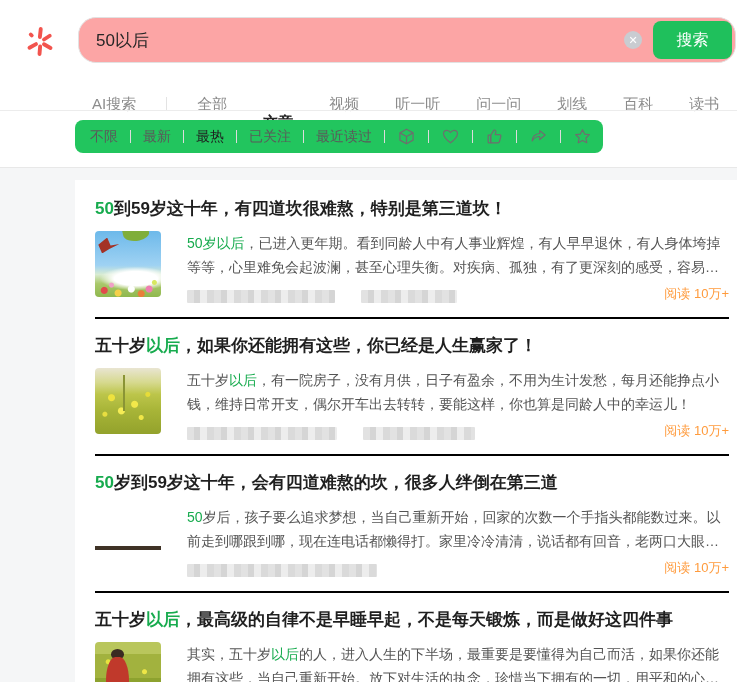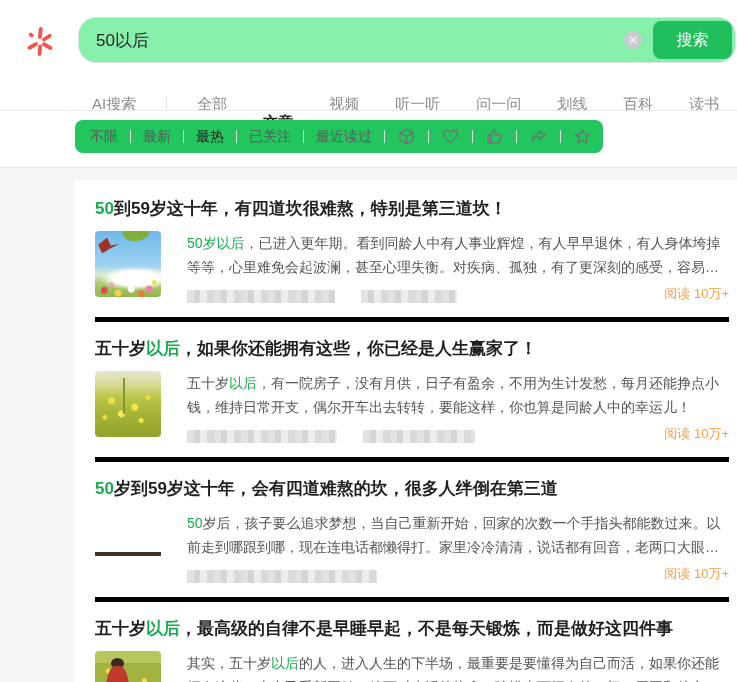--- a/index.html
+++ b/index.html
@@ -8,21 +8,21 @@
        -webkit-font-smoothing:antialiased;}
   .app{position:relative;width:737px;height:682px;}
 
   
   .header{position:absolute;top:0;left:0;width:737px;height:167px;background:#fff;}
   .header-divider{position:absolute;top:110px;left:0;width:737px;height:1px;background:#ececec;}
   .section-divider{position:absolute;top:167px;left:0;width:737px;height:1px;background:#e8e8e8;}
 
   .logo{position:absolute;left:25px;top:25px;width:30px;height:32px;cursor:pointer;}
 
-  .search-bar{position:absolute;left:78px;top:17px;width:658px;height:46px;background:#86efac;
+  .search-bar{position:absolute;left:78px;top:17px;width:658px;height:46px;background:#fca5a5;
               border:1px solid #e2e2e2;border-radius:18px;box-sizing:border-box;
               display:flex;align-items:center;}
   .search-input{flex:1;min-width:0;border:none;outline:none;background:transparent;
                 font-size:17px;color:#262626;padding:0 0 0 17px;
                 font-family:"Liberation Sans","DejaVu Sans",sans-serif;}
   .clear-btn{width:18px;height:18px;border-radius:50%;background:#c9ccd1;color:#fff;
              font-size:11px;line-height:18px;text-align:center;margin-right:11px;
              flex:none;cursor:pointer;user-select:none;}
   .search-btn{width:79px;height:38px;margin-right:3px;flex:none;border:none;border-radius:8px;
               color:#fff;font-size:16px;cursor:pointer;
@@ -43,21 +43,21 @@
               padding:0 15px;}
   .filter-option{font-size:14px;color:#5a5a5a;cursor:pointer;white-space:nowrap;}
   .filter-option.active{color:#1f1f1f;font-weight:normal;}
   .filter-sep{width:1px;height:13px;background:#dcdcdc;margin:0 12px;flex:none;}
   .filter-icon{width:20px;height:20px;cursor:pointer;display:flex;align-items:center;justify-content:center;}
   .filter-icon svg{width:19px;height:19px;display:block;}
 
   
   .results-card{position:absolute;left:75px;top:180px;width:662px;height:502px;background:#fff;
                 box-sizing:border-box;padding:2px 8px 0 20px;}
-  .result{padding:12px 0 14px;border-bottom:5px solid #000000;}
+  .result{padding:12px 0 14px;border-bottom:2px solid #000000;}
   .result:last-child{border-bottom:none;}
   .result-title{font-size:17px;font-weight:bold;color:#1f1f1f;line-height:24px;margin:3px 0 10px;
                 cursor:pointer;}
   .hl{color:#17ab4e;}
   .result-body{display:flex;gap:26px;}
   .thumb{width:66px;height:66px;border-radius:4px;flex:none;position:relative;overflow:hidden;
          cursor:pointer;}
   .content{flex:1;min-width:0;}
   .snippet{font-size:14px;color:#545454;line-height:24px;max-height:48px;overflow:hidden;
            display:-webkit-box;-webkit-line-clamp:2;-webkit-box-orient:vertical;}

